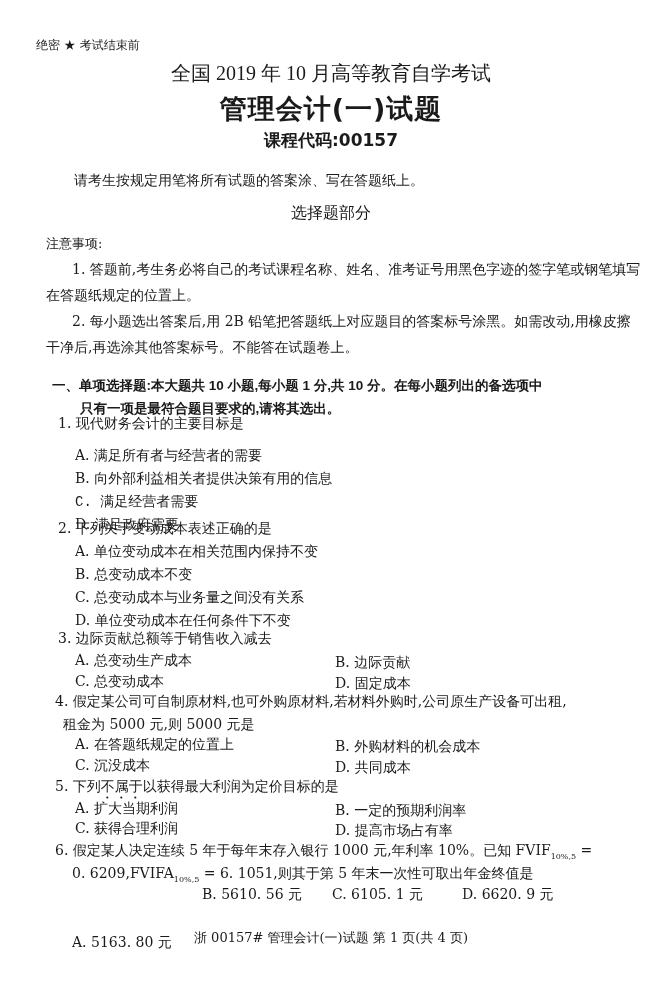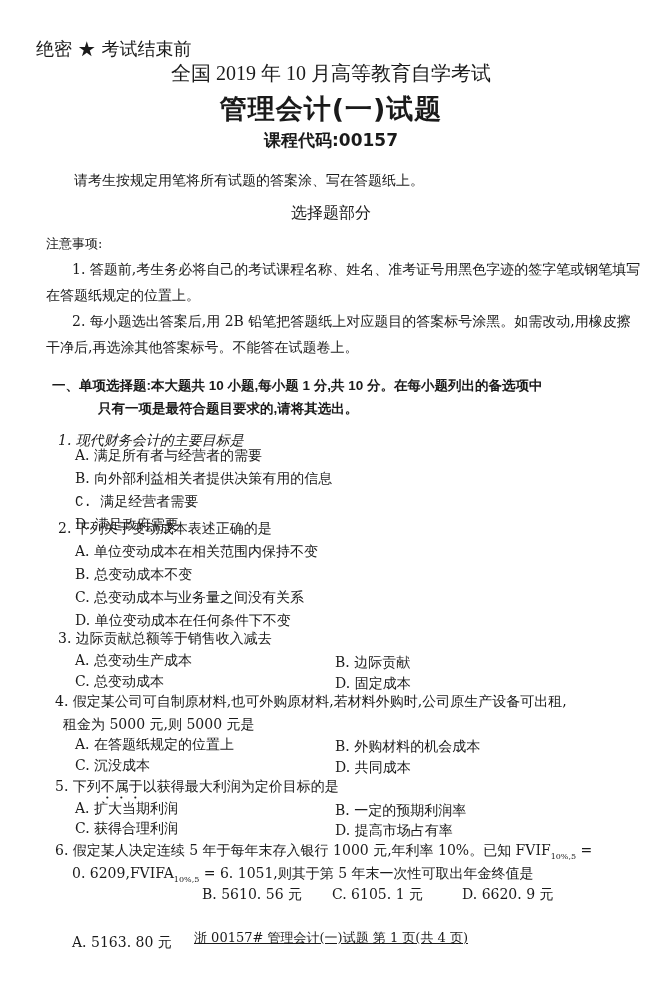--- a/index.html
+++ b/index.html
@@ -1,19 +1,19 @@
 <!DOCTYPE html>
 <html><head>
 <meta charset="utf-8">
 <style>
   html, body { margin:0; padding:0; background:#ffffff; }
   body { width:662px; height:982px; position:relative; overflow:hidden;
          font-family: "DejaVu Serif", "Liberation Serif", serif; color:#1a1a1a; }
   .abs { position:absolute; white-space:nowrap; }
-  .sm { font-size:18px; }
+  .sm { font-size:12px; }
   .t1 { font-size:20px; left:0; width:662px; text-align:center; font-family:"Liberation Serif","DejaVu Serif",serif; }
   .t2 { font-size:27px; left:0; width:662px; text-align:center; font-weight:bold; font-family:"DejaVu Sans","Liberation Sans",sans-serif; letter-spacing:1px; }
   .t3 { font-size:17px; left:0; width:662px; text-align:center; font-weight:bold; font-family:"DejaVu Sans","Liberation Sans",sans-serif; }
   .body { font-size:14px; }
   .sec { font-size:16px; left:0; width:662px; text-align:center; font-family:Liberation Mono, monospace; }
   .bold { font-weight:bold; font-family:Liberation Sans, sans-serif; font-size:13.5px; }
   .emph { text-emphasis: dot; -webkit-text-emphasis: dot; text-emphasis-position: under; -webkit-text-emphasis-position: under; }
   sub { font-size:8px; }
   .footer { font-size:13px; left:0; width:662px; text-align:center; }
 </style>
@@ -30,23 +30,23 @@
   <div class="abs body" style="left:74px; top:172px;">请考生按规定用笔将所有试题的答案涂、写在答题纸上。</div>
   <div class="abs sec" style="top:203px;">选择题部分</div>
 
   <div class="abs body" style="left:46px; top:235px; font-size:13px;">注意事项:</div>
   <div class="abs body" style="left:72px; top:261px;">1. 答题前,考生务必将自己的考试课程名称、姓名、准考证号用黑色字迹的签字笔或钢笔填写</div>
   <div class="abs body" style="left:46px; top:287px;">在答题纸规定的位置上。</div>
   <div class="abs body" style="left:72px; top:313px;">2. 每小题选出答案后,用 2B 铅笔把答题纸上对应题目的答案标号涂黑。如需改动,用橡皮擦</div>
   <div class="abs body" style="left:46px; top:339px;">干净后,再选涂其他答案标号。不能答在试题卷上。</div>
 
   <div class="abs bold" style="left:52px; top:377px;">一、单项选择题:本大题共 10 小题,每小题 1 分,共 10 分。在每小题列出的备选项中</div>
-  <div class="abs bold" style="left:80px; top:400px;margin-left:18px;">只有一项是最符合题目要求的,请将其选出。</div>
+  <div class="abs bold" style="left:80px; top:400px;">只有一项是最符合题目要求的,请将其选出。</div>
 
-  <div class="abs body" style="left:58px; top:432px;font-style:italic;">1. 现代财务会计的主要目标是</div>
+  <div class="abs body" style="left:58px; top:415px;">1. 现代财务会计的主要目标是</div>
   <div class="abs body" style="left:75px; top:447px;">A. 满足所有者与经营者的需要</div>
   <div class="abs body" style="left:75px; top:470px;">B. 向外部利益相关者提供决策有用的信息</div>
   <div class="abs body" style="left:75px; top:493px;font-family:Liberation Mono, monospace;">C. 满足经营者需要</div>
   <div class="abs body" style="left:75px; top:516px;">D. 满足政府需要</div>
 
   <div class="abs body" style="left:58px; top:522px; top:520px;">2. 下列关于变动成本表述正确的是</div>
   <div class="abs body" style="left:75px; top:543px;">A. 单位变动成本在相关范围内保持不变</div>
   <div class="abs body" style="left:75px; top:566px;">B. 总变动成本不变</div>
   <div class="abs body" style="left:75px; top:589px;">C. 总变动成本与业务量之间没有关系</div>
   <div class="abs body" style="left:75px; top:612px;">D. 单位变动成本在任何条件下不变</div>
@@ -70,14 +70,14 @@
   <div class="abs body" style="left:75px; top:820px;">C. 获得合理利润</div>
   <div class="abs body" style="left:335px; top:822px;">D. 提高市场占有率</div>
 
   <div class="abs body" style="left:55px; top:842px;"><span>6. 假定某人决定连续 5 年于每年末存入银行 1000 元,年利率 10%。已知 FVIF</span><sub>10%,5</sub><span> =</span></div>
   <div class="abs body" style="left:72px; top:865px;"><span>0. 6209,FVIFA</span><sub>10%,5</sub><span> = 6. 1051,则其于第 5 年末一次性可取出年金终值是</span></div>
   <div class="abs body" style="left:72px; top:886px;margin-top:48px;">A.  5163. 80 元</div>
   <div class="abs body" style="left:202px; top:886px;">B.  5610. 56 元</div>
   <div class="abs body" style="left:332px; top:886px;">C.  6105. 1 元</div>
   <div class="abs body" style="left:462px; top:886px;">D.  6620. 9 元</div>
 
-  <div class="abs footer" style="top:929px;text-decoration:underline;">浙 00157# 管理会计(一)试题 第 1 页(共 4 页)</div>
+  <div class="abs footer" style="top:929px;">浙 00157# 管理会计(一)试题 第 1 页(共 4 页)</div>
 </div>
 
 </body></html>

